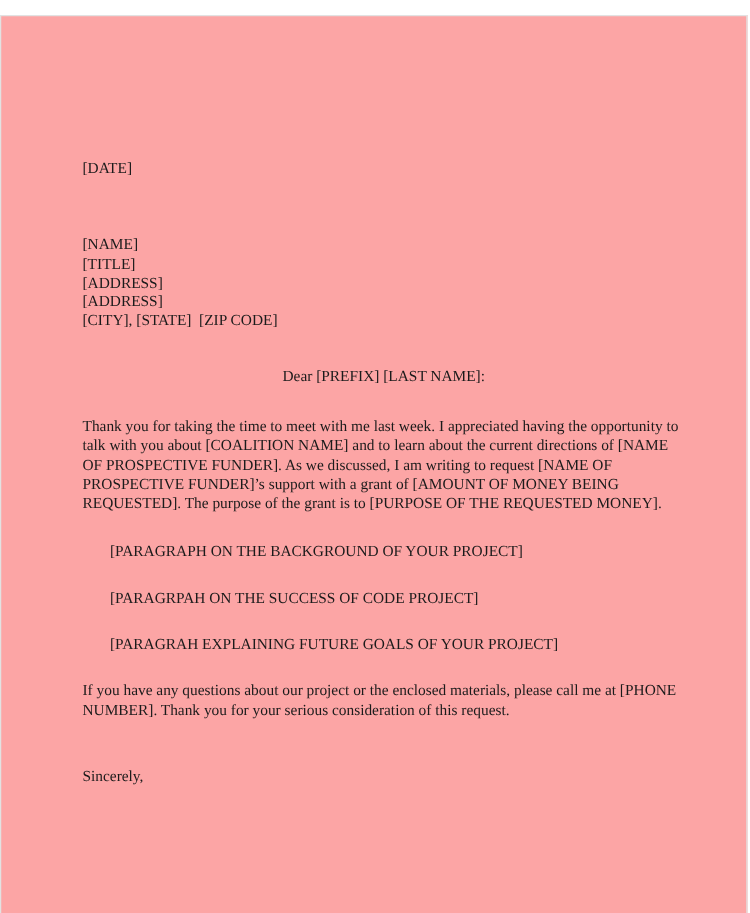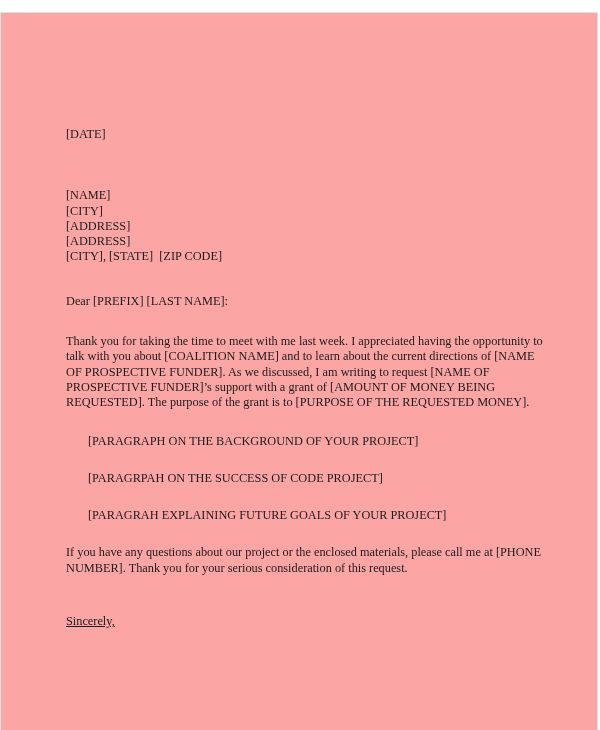--- a/index.html
+++ b/index.html
@@ -48,53 +48,53 @@
     margin: 0 0 29px 0;
   }
 
   .address-block .addr-line {
     margin: 0;
     white-space: pre;
   }
 
   .salutation {
     margin: 0 0 25px 0;
+    text-align: center;
   }
 
   .para {
     margin: 0 0 23px 0;
     text-align: left;
   }
 
   .para.tight {
     margin-bottom: 22px;
   }
 
   .placeholder-para {
     margin: 0 0 22px 0;
     padding-left: 22px;
   }
 
   .closing {
     margin: 38px 0 0 0;
-    text-decoration: underline;
   }
 </style>
 </head>
 <body>
 
 <div class="page">
 
   <div class="letter">
 
     <p class="date-line">[DATE]</p>
 
     <div class="address-block">
       <p class="addr-line">[NAME]</p>
-      <p class="addr-line">[CITY]</p>
+      <p class="addr-line">[TITLE]</p>
       <p class="addr-line">[ADDRESS]</p>
       <p class="addr-line">[ADDRESS]</p>
       <p class="addr-line">[CITY], [STATE]  [ZIP CODE]</p>
     </div>
 
     <p class="salutation">Dear [PREFIX] [LAST NAME]:</p>
 
     <p class="para">Thank you for taking the time to meet with me last week. I appreciated having the opportunity to talk with you about [COALITION NAME] and to learn about the current directions of [NAME OF PROSPECTIVE FUNDER]. As we discussed, I am writing to request [NAME OF PROSPECTIVE FUNDER]’s support with a grant of [AMOUNT OF MONEY BEING REQUESTED]. The purpose of the grant is to [PURPOSE OF THE REQUESTED MONEY].</p>
 
     <p class="placeholder-para">[PARAGRAPH ON THE BACKGROUND OF YOUR PROJECT]</p>

